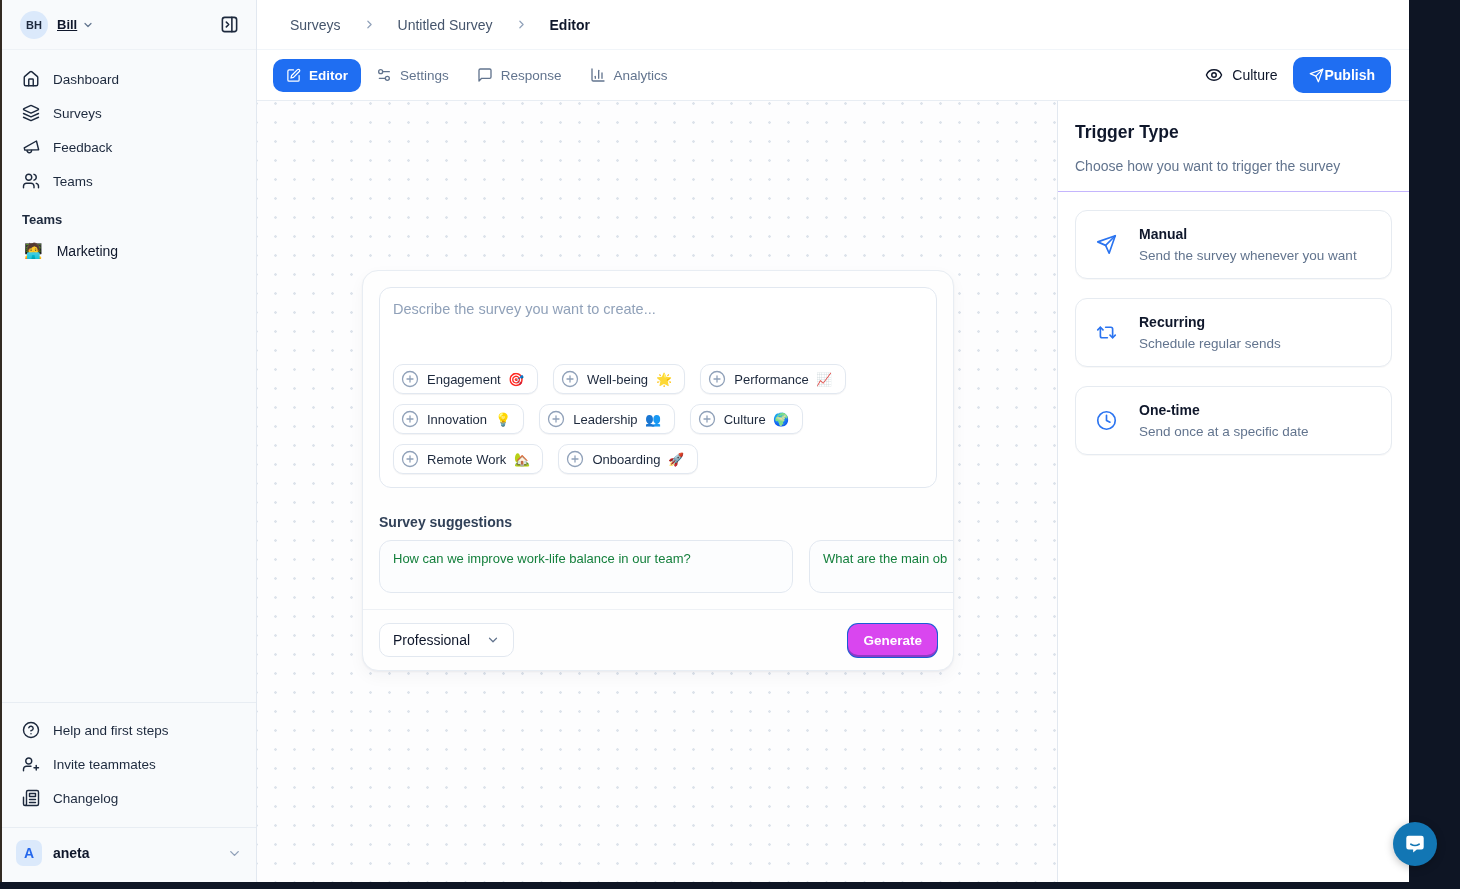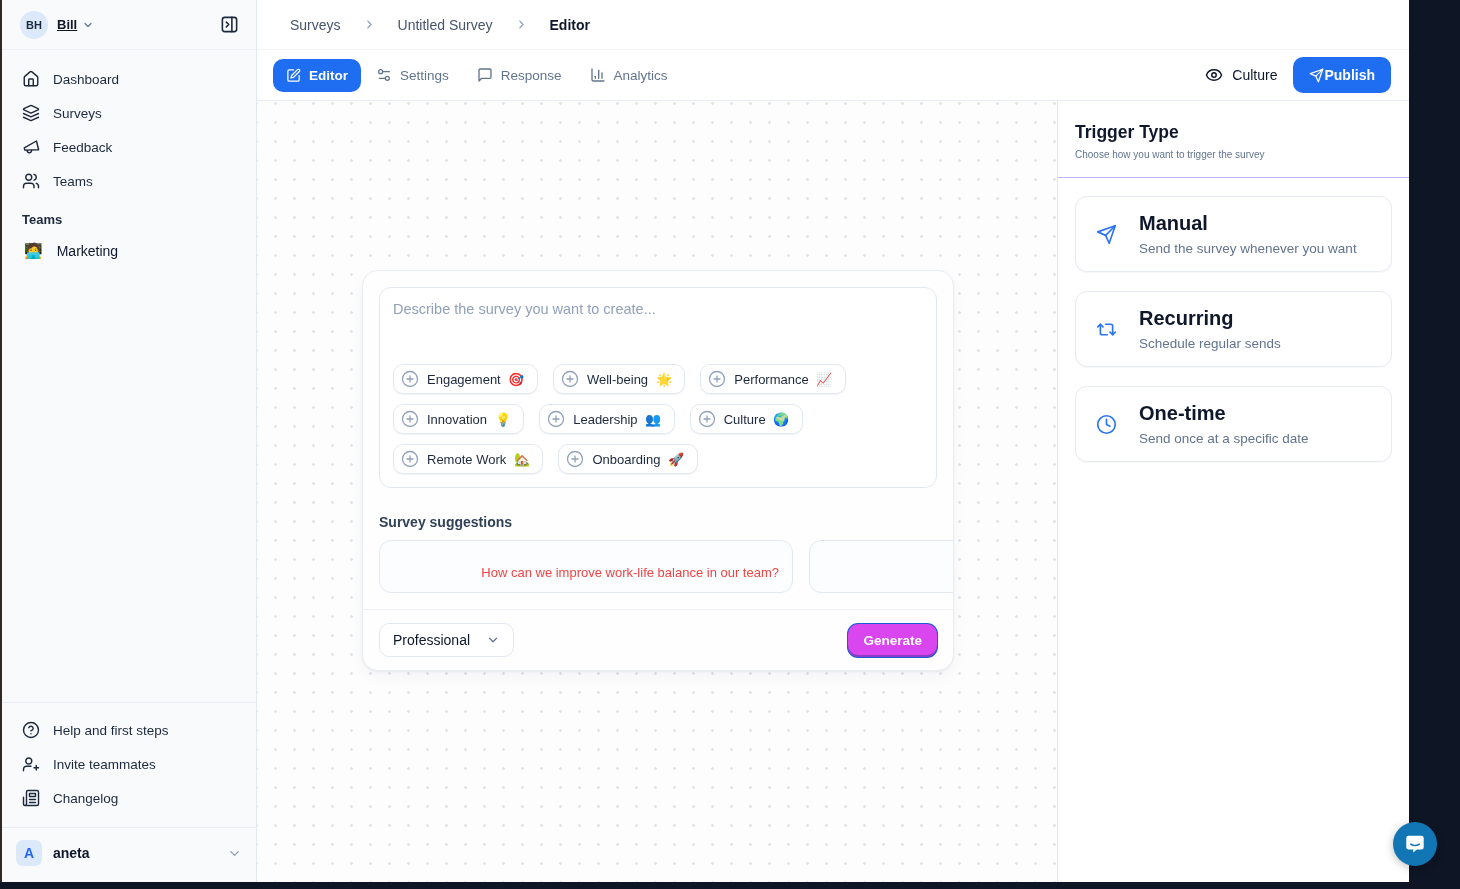--- a/index.html
+++ b/index.html
@@ -59,35 +59,35 @@
   .prompt-input { border:none; outline:none; resize:none; width:100%; flex:1; font-family:inherit; font-size:14.5px; color:#0f172b; background:transparent; }
   .prompt-input::placeholder { color:#90a1b9; }
   .chips { display:flex; flex-wrap:wrap; column-gap:15px; row-gap:10px; }
   .chip { display:flex; align-items:center; gap:8px; background:#fff; border:1px solid #e2e8f0; border-radius:10px; padding:5px 12px 5px 7px; font-size:13px; color:#1d293d; cursor:pointer; box-shadow:0 1px 1px rgba(15,23,43,.05); white-space:nowrap; font-family:inherit; }
   .chip .plus { display:flex; color:#90a1b9; }
   .chip .emoji { font-size:13px; }
 
   .sugg-wrap { padding:10px 16px 0 16px; }
   .sugg-title { font-size:14px; font-weight:bold; color:#314158; margin-bottom:10px; }
   .sugg-row { display:flex; gap:16px; }
-  .sugg-card { width:414px; min-width:414px; height:53px; background:#fcfdfe; border:1px solid #e2e8f0; border-radius:12px; padding:24px 13px; font-size:13px; color:#ef4444; cursor:pointer; white-space:nowrap; overflow:hidden;text-align:right; }
+  .sugg-card { width:414px; min-width:414px; height:53px; background:#fcfdfe; border:1px solid #e2e8f0; border-radius:12px; padding:10px 13px; font-size:13px; color:#15803d; cursor:pointer; white-space:nowrap; overflow:hidden; }
   .composer-footer { margin-top:16px; border-top:1px solid #eef1f5; padding:13px 16px; display:flex; align-items:center; justify-content:space-between; }
   .tone-select { display:flex; align-items:center; gap:16px; background:#fff; border:1px solid #e2e8f0; border-radius:10px; padding:8px 13px; font-size:14px; color:#0f172b; cursor:pointer; font-family:inherit; }
   .tone-select .chev { display:flex; color:#62748e; }
   .generate-btn { background:#d946ef; color:#fff; border:none; border-radius:10px; padding:9px 15px; font-size:13.5px; font-weight:bold; cursor:pointer; font-family:inherit; box-shadow:inset 0 -2px 0 rgba(10,40,120,.35), 0 0 0 1px #1a5cd6; }
 
   
   .trigger-panel { flex:1; background:#fff; display:flex; flex-direction:column; min-width:0; }
   .tp-header { padding:21px 17px 17px 17px; border-bottom:1px solid #c4b5fd; }
   .tp-title { font-size:17.5px; font-weight:bold; color:#0f172b; }
-  .tp-sub { font-size:10px; color:#62748e; margin-top:6px; }
+  .tp-sub { font-size:14px; color:#62748e; margin-top:15px; }
   .tp-options { padding:18px 17px; display:flex; flex-direction:column; gap:19px; }
   .tp-card { border:1px solid #e6ebf1; border-radius:12px; background:#fff; padding:15px 20px; display:flex; align-items:center; gap:22px; cursor:pointer; box-shadow:0 1px 1px rgba(15,23,43,.03); }
   .tp-card .ic { color:#2b74f0; display:flex; }
-  .tp-card-title { font-size:20px; font-weight:bold; color:#0f172b; }
+  .tp-card-title { font-size:14px; font-weight:bold; color:#0f172b; }
   .tp-card-desc { font-size:13.5px; color:#62748e; margin-top:6px; }
 
   
   .chat-launcher { position:fixed; right:23px; bottom:23px; width:44px; height:44px; border-radius:50%; background:#1276b4; border:none; cursor:pointer; display:flex; align-items:center; justify-content:center; box-shadow:0 2px 8px rgba(0,0,0,.25); }
   .bottom-bar { height:7px; width:1460px; background:#0e1524; }
   svg { display:block; }
 </style>
 </head>
 <body>
 

